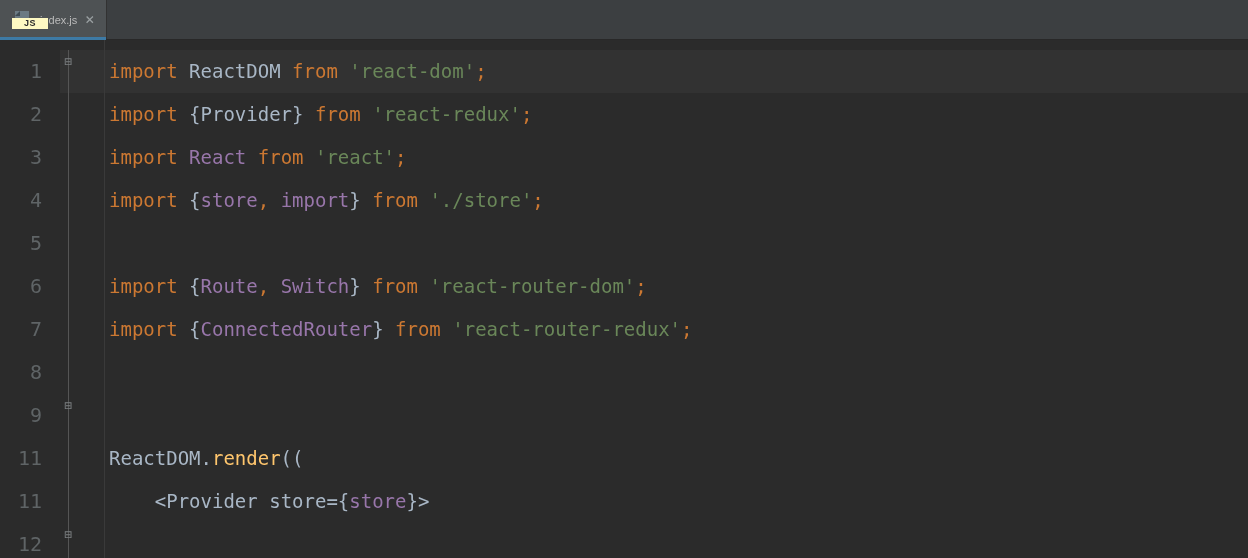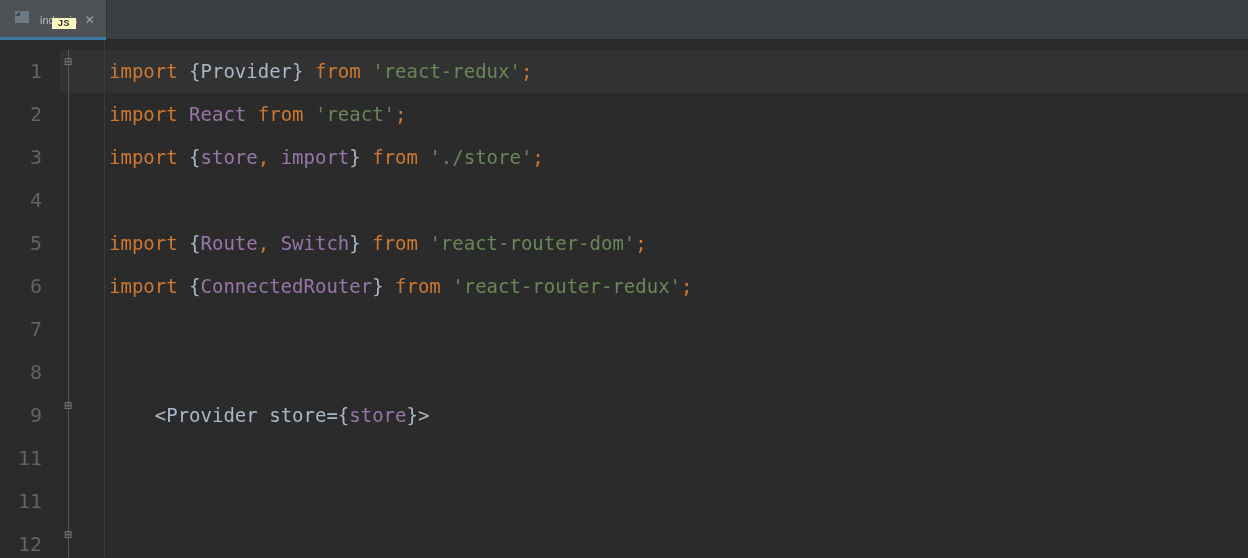--- a/index.html
+++ b/index.html
@@ -58,27 +58,26 @@
   .js-icon .fold {
     position: absolute;
     left: 3px; top: 0;
     width: 0; height: 0;
     border-right: 5px solid #3e4a52;
     border-top: 5px solid transparent;
   }
   .js-icon .badge {
     position: absolute;
     left: 0; bottom: 0;
-    width: 24px; height: 11px;
+    width: 36px; height: 11px;
     background: #fef9c3;
     color: #2b2b2b;
     font: bold 9px/11px sans-serif;
     text-align: center;
     letter-spacing: 0.5px;
-    margin-left: 40px;
   }
   .editor {
     position: relative;
     height: calc(558px - 40px);
     display: flex;
   }
   .gutter {
     width: 60px;
     background: #2b2b2b;
     padding-top: 10px;
@@ -176,23 +175,25 @@
   </div>
 
   <div class="foldcol">
     <div class="fold-line"></div>
     <div class="fold-mark" style="top:15px;">⊟</div>
     <div class="fold-mark" style="top:359px;">⊟</div>
     <div class="fold-mark" style="top:488px;">⊟</div>
   </div>
 
   <div class="code">
+    <div class="codeline"><span class="k">import</span><span> </span><span class="id">ReactDOM</span><span> </span><span class="k">from</span><span> </span><span class="s">'react-dom'</span><span class="p">;</span></div>
     <div class="codeline"><span class="k">import</span><span> </span><span class="c">{</span><span class="id">Provider</span><span class="c">}</span><span> </span><span class="k">from</span><span> </span><span class="s">'react-redux'</span><span class="p">;</span></div>
     <div class="codeline"><span class="k">import</span><span> </span><span class="it">React</span><span> </span><span class="k">from</span><span> </span><span class="s">'react'</span><span class="p">;</span></div>
     <div class="codeline"><span class="k">import</span><span> </span><span class="c">{</span><span class="it">store</span><span class="p">, </span><span class="it">import</span><span class="c">}</span><span> </span><span class="k">from</span><span> </span><span class="s">'./store'</span><span class="p">;</span></div>
     <div class="codeline"></div>
     <div class="codeline"><span class="k">import</span><span> </span><span class="c">{</span><span class="it">Route</span><span class="p">, </span><span class="it">Switch</span><span class="c">}</span><span> </span><span class="k">from</span><span> </span><span class="s">'react-router-dom'</span><span class="p">;</span></div>
     <div class="codeline"><span class="k">import</span><span> </span><span class="c">{</span><span class="it">ConnectedRouter</span><span class="c">}</span><span> </span><span class="k">from</span><span> </span><span class="s">'react-router-redux'</span><span class="p">;</span></div>
     <div class="codeline"></div>
     <div class="codeline"></div>
+    <div class="codeline"><span class="id">ReactDOM</span><span class="op">.</span><span class="m">render</span><span class="c">(</span><span class="c">(</span></div>
     <div class="codeline"><span>    </span><span class="c">&lt;</span><span class="id">Provider</span><span> </span><span class="id">store</span><span class="op">=</span><span class="c">{</span><span class="it">store</span><span class="c">}</span><span class="c">&gt;</span></div>
   </div>
 </div>
 
 </body></html>

